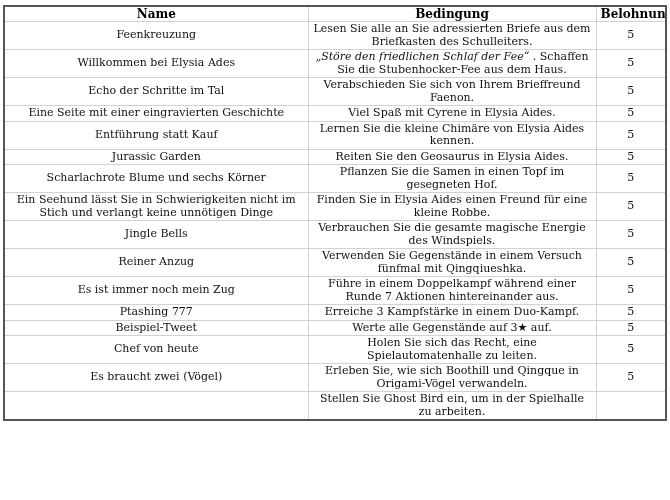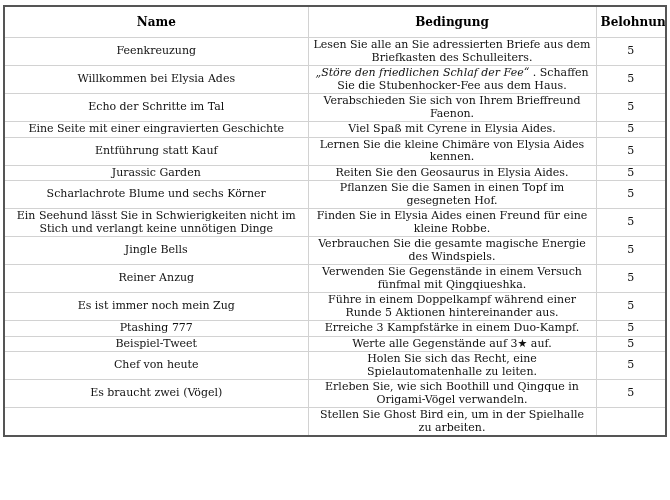--- a/index.html
+++ b/index.html
@@ -33,21 +33,21 @@
     vertical-align: middle;
     padding: 1px 4px;
     font-size: 11px;
     line-height: 12.5px;
     overflow: hidden;
   }
   th {
     font-size: 12px;
     font-weight: bold;
     line-height: 14px;
-    padding: 8px 4px;
+    padding: 0 4px;
     color: #000000;
   }
   td .it { font-style: italic; }
 </style>
 </head>
 <body>
 
 <div class="page">
   <table class="quest-table">
     <colgroup>
@@ -122,21 +122,21 @@
 
 
   <tr>
     <td><span>Reiner Anzug</span></td>
     <td><span class="it"></span><span>Verwenden Sie Gegenstände in einem Versuch fünfmal mit Qingqiueshka.</span></td>
     <td><span>5</span></td>
   </tr>
 
   <tr>
     <td><span>Es ist immer noch mein Zug</span></td>
-    <td><span class="it"></span><span>Führe in einem Doppelkampf während einer Runde 5 Aktionen hintereinander aus.</span></td>
+    <td><span class="it"></span><span>Führe in einem Doppelkampf während einer Runde 7 Aktionen hintereinander aus.</span></td>
     <td><span>5</span></td>
   </tr>
 
   <tr>
     <td><span>Ptashing 777</span></td>
     <td><span class="it"></span><span>Erreiche 3 Kampfstärke in einem Duo-Kampf.</span></td>
     <td><span>5</span></td>
   </tr>
 
   <tr>

